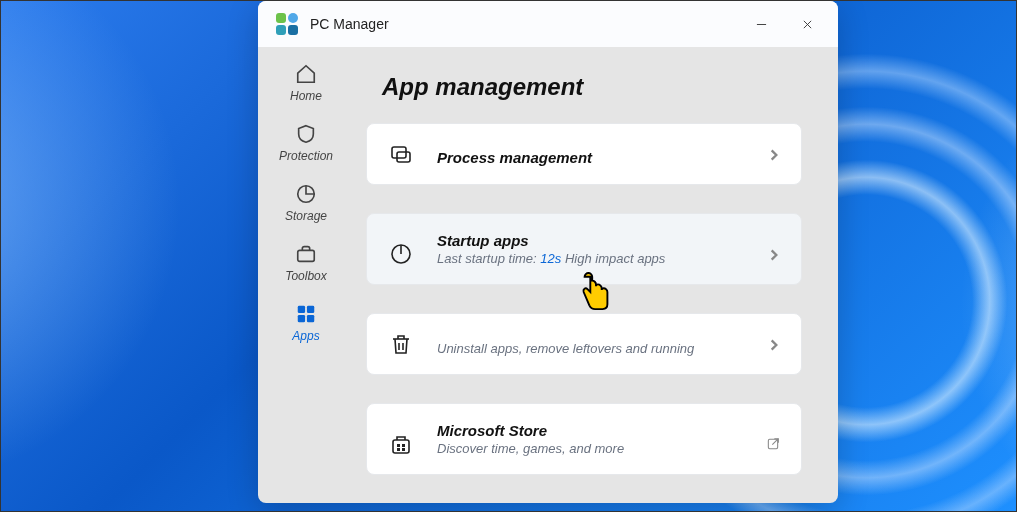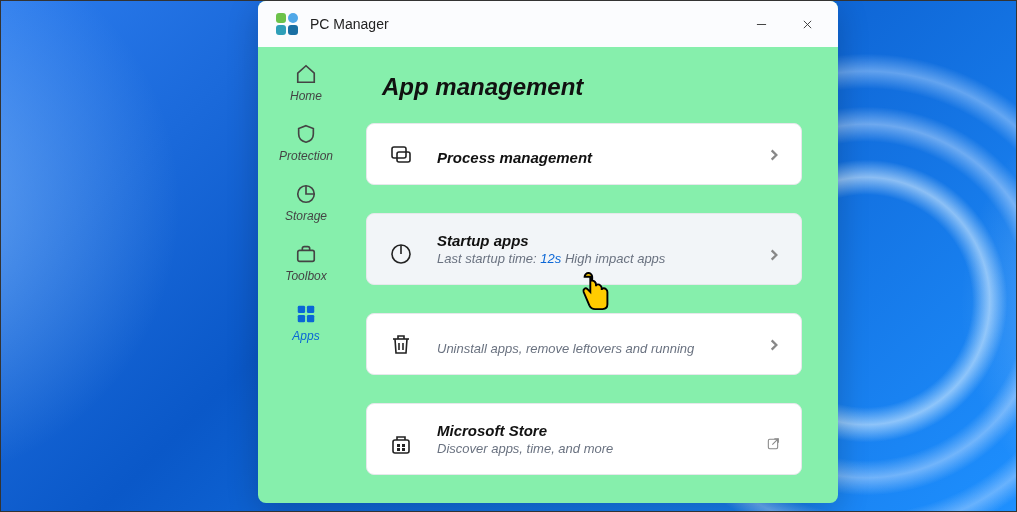--- a/index.html
+++ b/index.html
@@ -33,21 +33,21 @@
       border-radius: 50%;
       transform: rotate(20deg);
     }
 
     .window {
       position: absolute;
       left: 257px;
       top: 0;
       width: 580px;
       height: 502px;
-      background: #86efac;
+      background: #e5e5e5;
       border-radius: 8px;
       box-shadow: 0 8px 32px rgba(0,0,0,0.2);
       display: flex;
       flex-direction: column;
       overflow: hidden;
     }
     .titlebar {
       height: 46px;
       display: flex;
       align-items: center;
@@ -265,21 +265,21 @@
               <path d="M8 8 V5 H16 V8"></path>
               <rect x="8" y="12" width="3" height="3" fill="#222" stroke="none"></rect>
               <rect x="13" y="12" width="3" height="3" fill="#222" stroke="none"></rect>
               <rect x="8" y="16" width="3" height="3" fill="#222" stroke="none"></rect>
               <rect x="13" y="16" width="3" height="3" fill="#222" stroke="none"></rect>
             </svg>
         </div>
         <div class="content">
           <div class="ctitle">Microsoft Store</div>
           <div class="subtitle">
-            <span>Discover apps, time, and more</span><span class="accent"></span><span></span>
+            <span>Discover time, games, and more</span><span class="accent"></span><span></span>
           </div>
         </div>
         <div class="extlink"><svg viewBox="0 0 24 24">
               <rect x="5" y="5" width="14" height="14" rx="2"></rect>
               <path d="M14 4 H20 V10"></path>
               <path d="M20 4 L11 13"></path>
             </svg></div>
       </div>
 
     </div>

